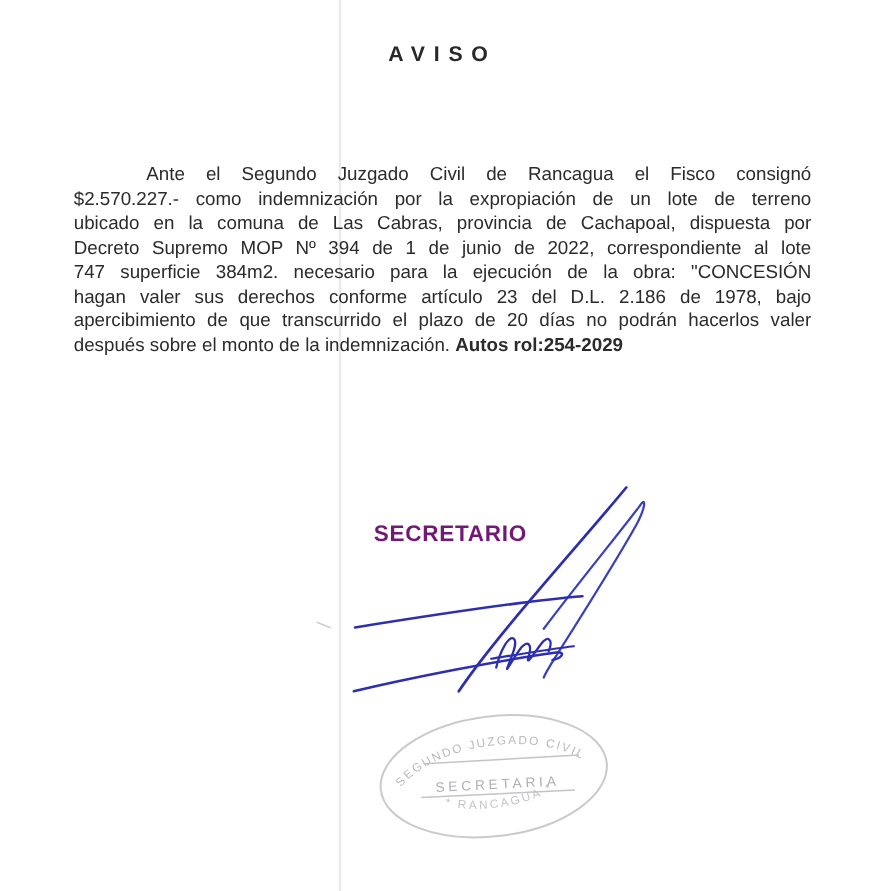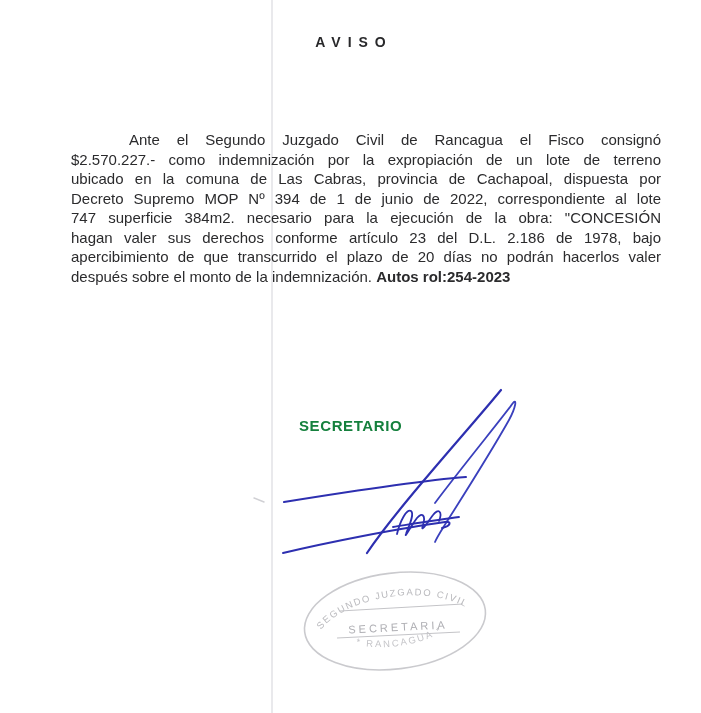--- a/index.html
+++ b/index.html
@@ -6,33 +6,33 @@
   .page {
     position:relative; width:701px; height:713px; background:#ffffff;
     font-family:"Liberation Sans", sans-serif; color:#2b2b2d; overflow:hidden;
   }
   .scanline {
     position:absolute; left:271px; top:0; width:2px; height:713px;
     background:#e9e9ec;
   }
   .title {
     position:absolute; top:35px; left:0; width:100%; box-sizing:border-box;
-    padding-left:7px; text-align:center; font-weight:bold; font-size:14px;
+    padding-left:7px; text-align:center; font-weight:bold; font-size:17px;
     letter-spacing:7px; line-height:1; color:#28282a;
   }
   .notice {
     position:absolute; left:59px; top:130px; width:590px;
-    font-size:15px; line-height:19.5px;margin-left:12px;
+    font-size:15px; line-height:19.5px;
   }
   .jl { text-align:justify; text-align-last:justify; }
   .first { text-indent:58px; }
   .bold { font-weight:bold; }
   .secretario {
     position:absolute; left:299px; top:418px; font-weight:bold;
-    font-size:15px; letter-spacing:0.6px; line-height:1; color:#15803d;text-align:center;
+    font-size:18px; letter-spacing:0.6px; line-height:1; color:#701a75;text-align:center;
   }
   .signature { position:absolute; left:250px; top:375px; }
   .stamp { position:absolute; left:295px; top:562px; opacity:0.92; }
   .stamp text { font-family:"Liberation Sans", sans-serif; }
 </style>
 </head>
 <body>
 
 <div class="page">
 
@@ -41,21 +41,21 @@
   <div class="title">AVISO</div>
 
   <div class="notice">
     <div class="jl first">Ante el Segundo Juzgado Civil de Rancagua el Fisco consignó</div>
     <div class="jl">$2.570.227.- como indemnización por la expropiación de un lote de terreno</div>
     <div class="jl">ubicado en la comuna de Las Cabras, provincia de Cachapoal, dispuesta por</div>
     <div class="jl">Decreto Supremo MOP Nº 394 de 1 de junio de 2022, correspondiente al lote</div>
     <div class="jl">747 superficie 384m2. necesario para la ejecución de la obra: "CONCESIÓN</div>
     <div class="jl">hagan valer sus derechos conforme artículo 23 del D.L. 2.186 de 1978, bajo</div>
     <div class="jl">apercibimiento de que transcurrido el plazo de 20 días no podrán hacerlos valer</div>
-    <div><span>después sobre el monto de la indemnización. </span><span class="bold">Autos rol:254-2023</span></div>
+    <div><span>después sobre el monto de la indemnización. </span><span class="bold">Autos rol:254-2029</span></div>
   </div>
 
   <div class="secretario">SECRETARIO</div>
 
   <svg class="signature" width="300" height="200" viewBox="0 0 300 200" fill="none">
 
     <path d="M117,178 C148,132 214,60 251,15" stroke="#2d2fb0" stroke-width="2.2" stroke-linecap="round"></path>
 
     <path d="M185,128 C212,92 257,37 263,28 C267,23 266,32 259,45 C241,77 215,118 196,148 C191,156 187,162 185,167" stroke="#3a40bd" stroke-width="1.8" stroke-linecap="round"></path>
 

